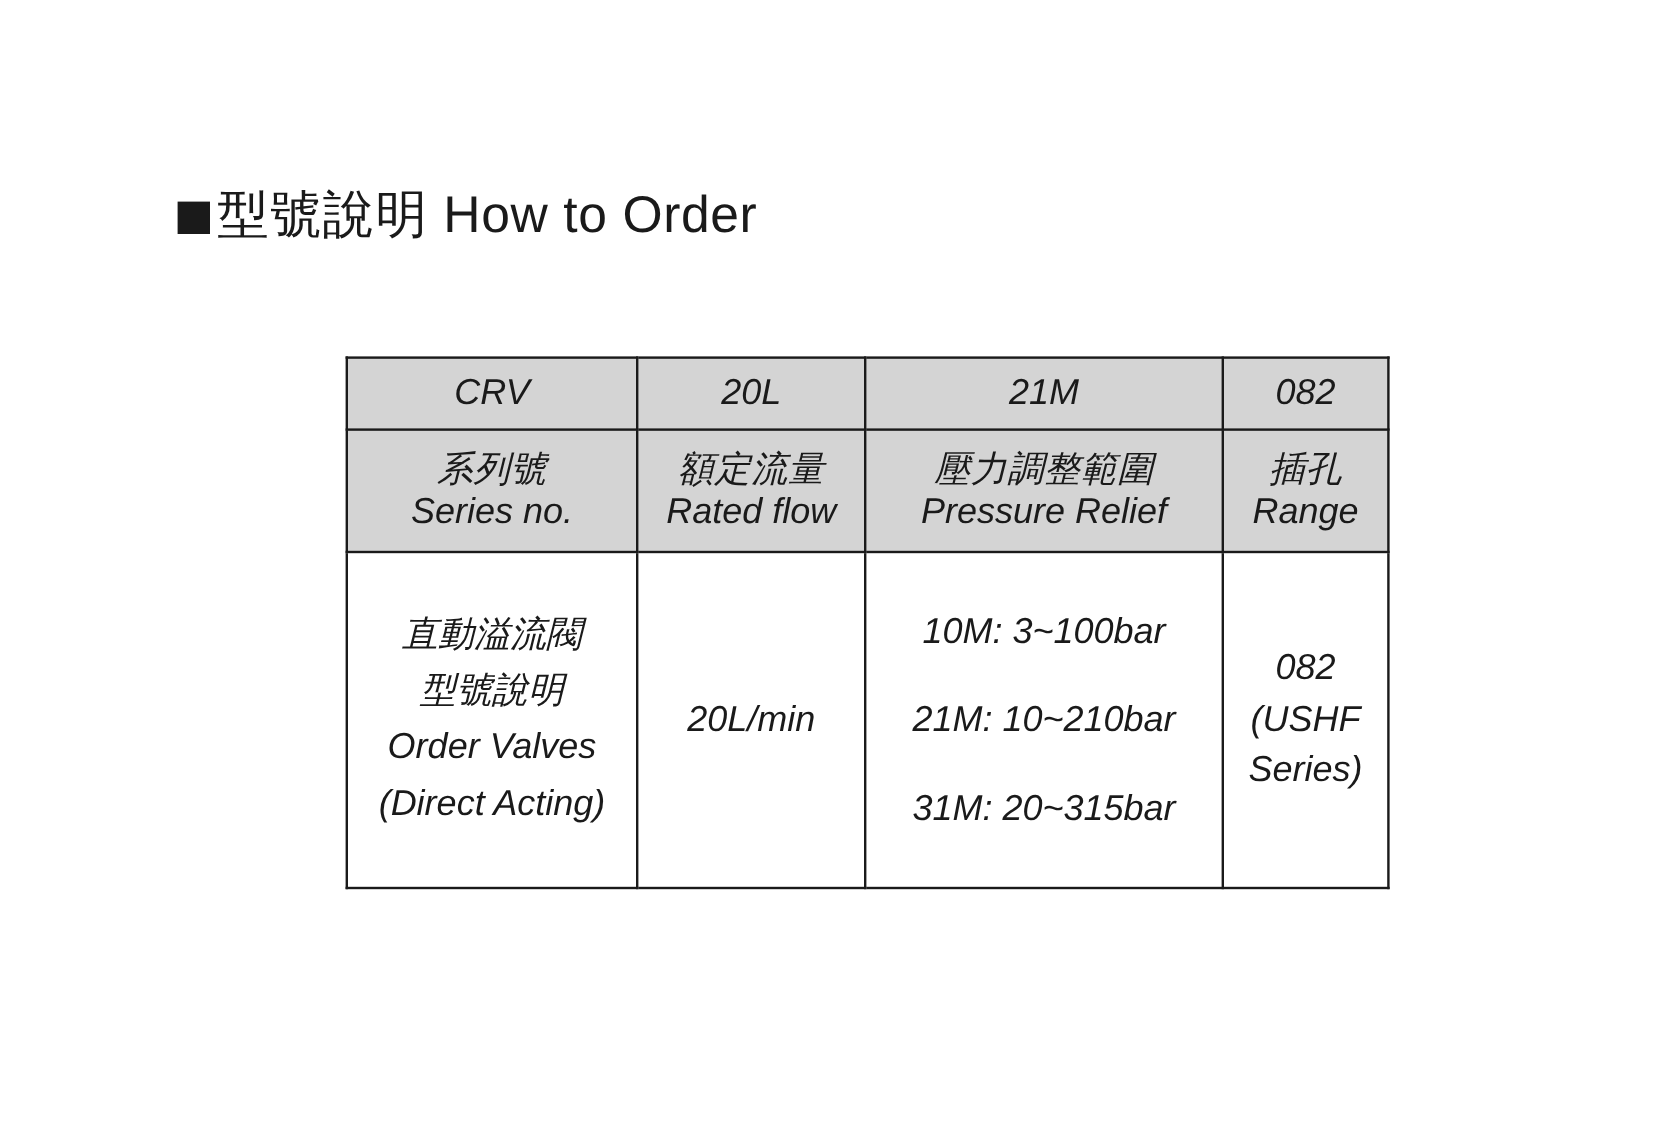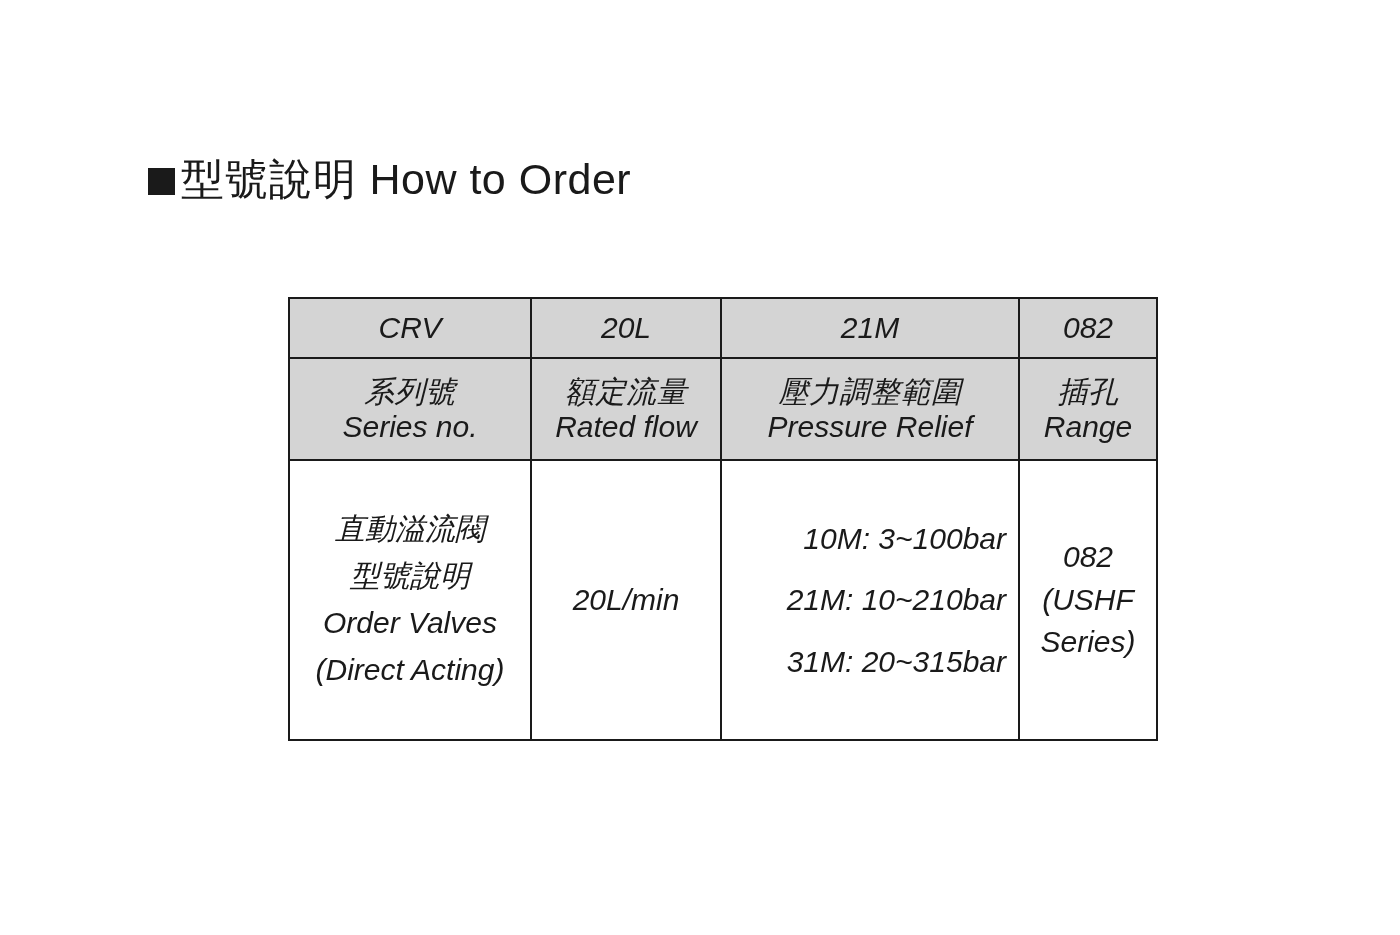--- a/index.html
+++ b/index.html
@@ -93,24 +93,23 @@
   }
   .cell-series-lines { line-height: 1.56; }
   .cell-series-lines span { display: block; }
 
   .cell-press {
     text-align: left;
     padding-left: 26px;
   }
   .cell-press .press-line {
     display: block;
-    margin: 0;
+    margin: 12px;
     padding: 13px 12px;
     white-space: nowrap;
-    text-align: right;
   }
 
   .cell-cavity-lines { line-height: 1.42; }
   .cell-cavity-lines span { display: block; }
 </style>
 </head>
 <body>
 
 <div class="page-title">
   <span class="bullet-square"></span>

